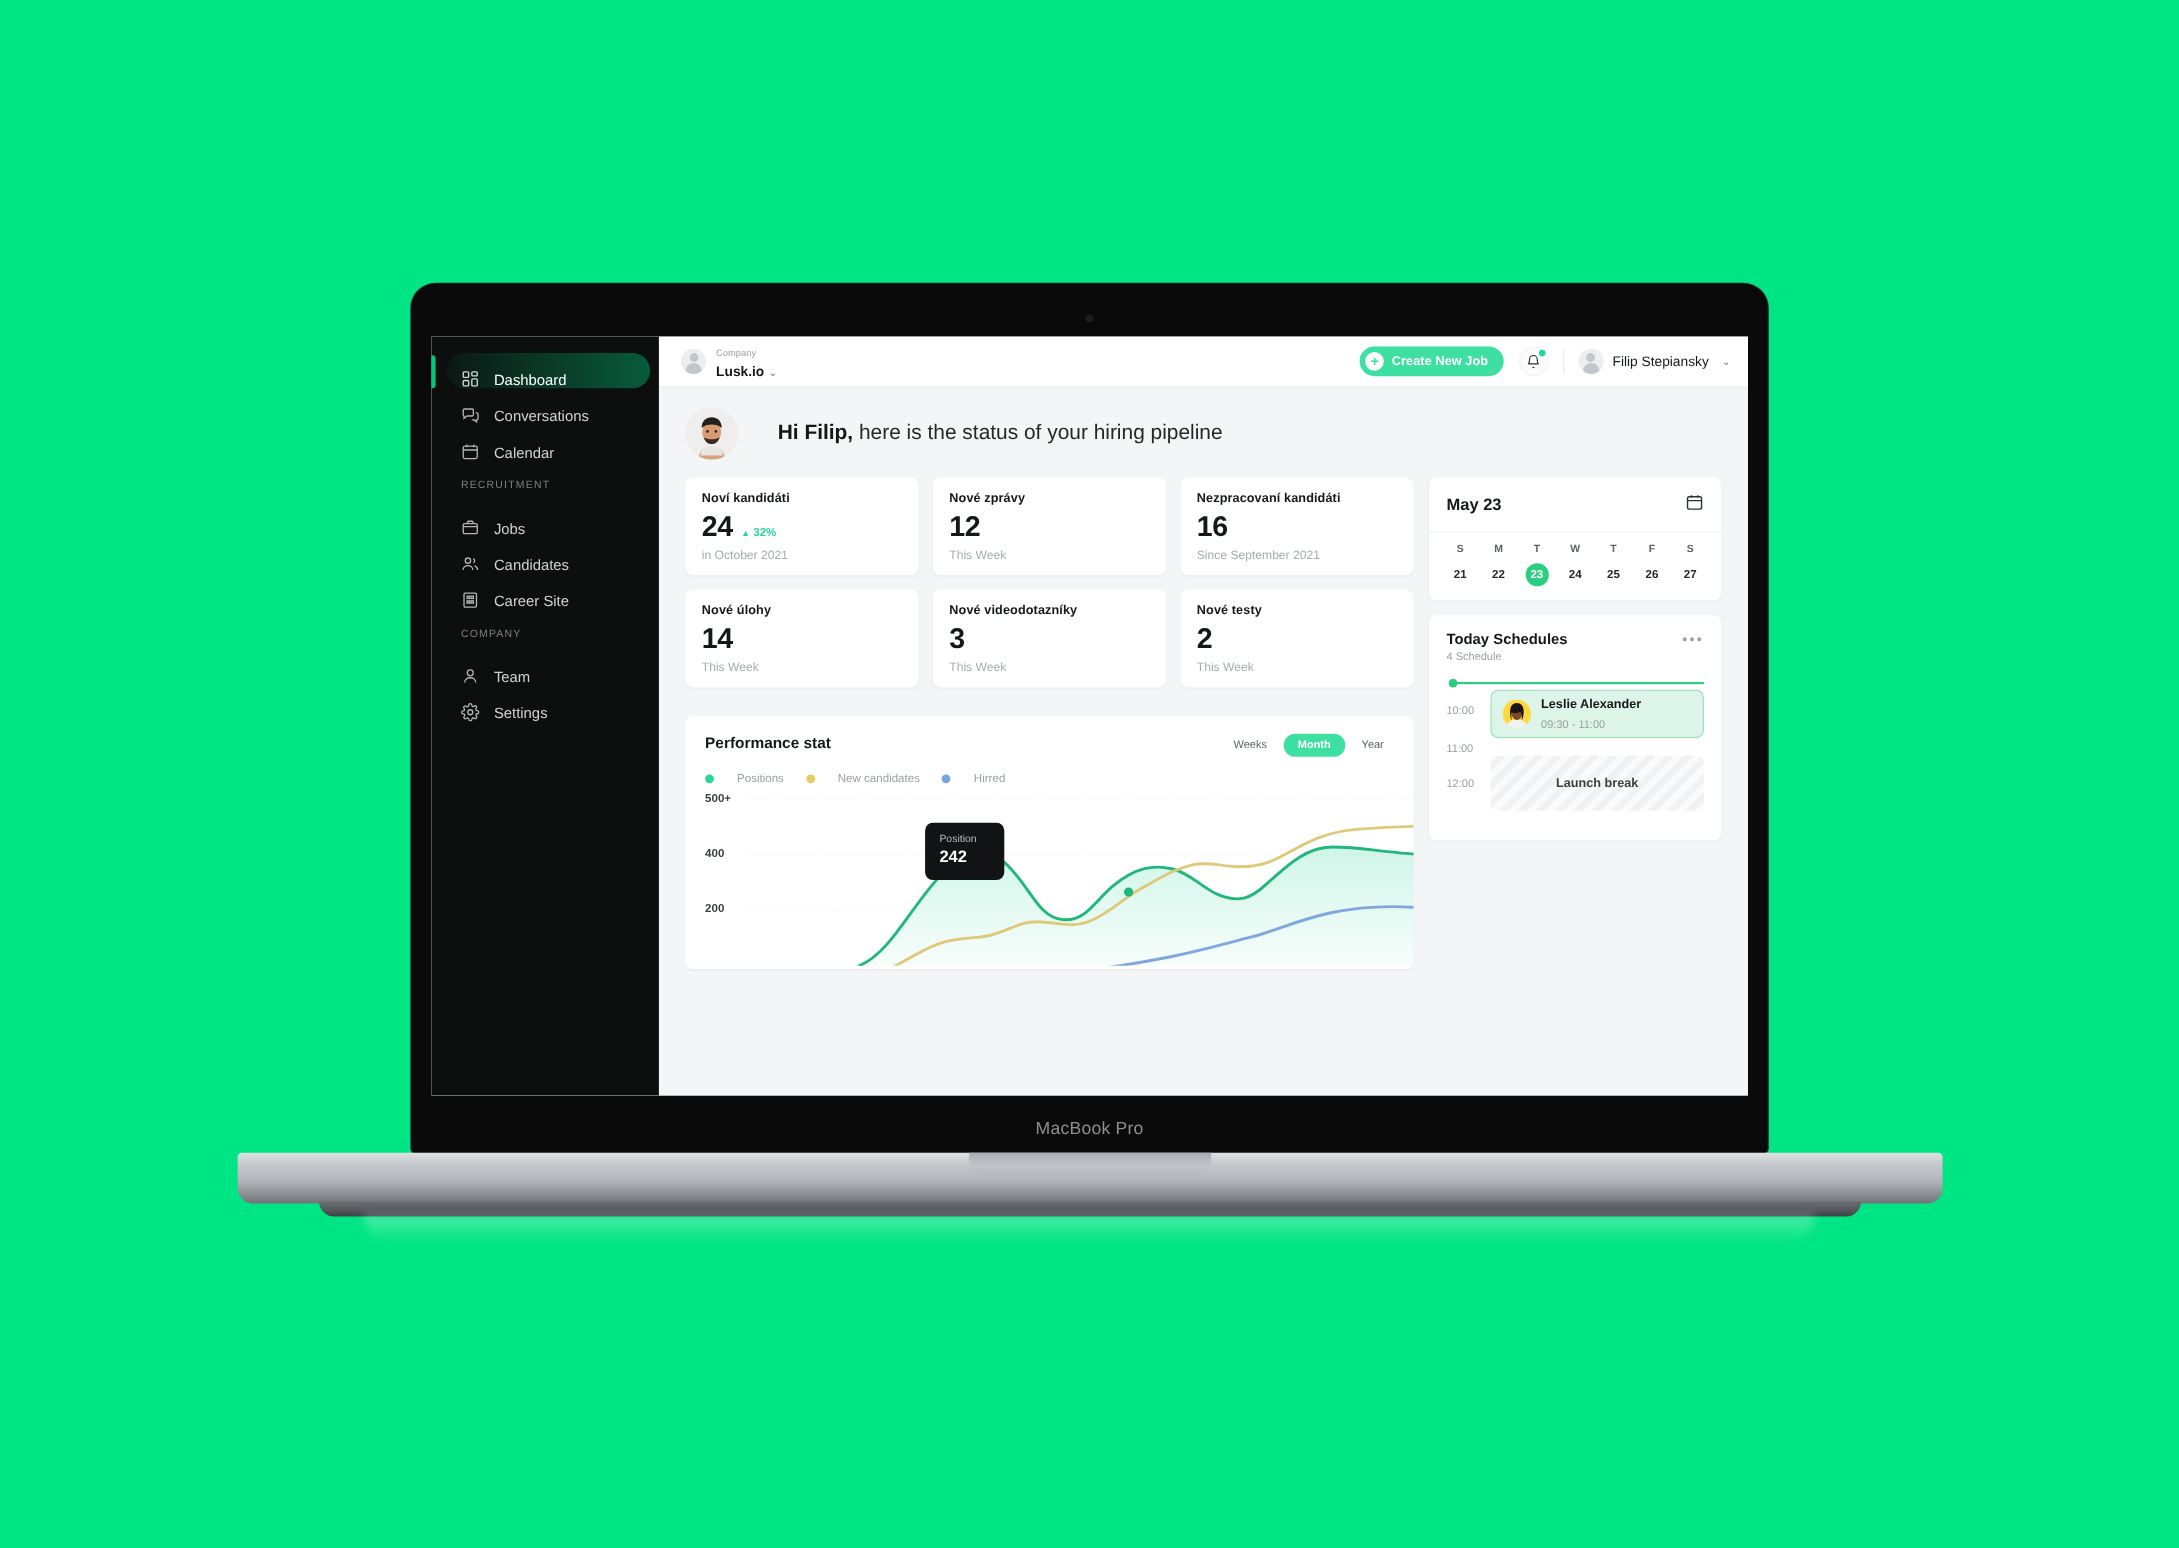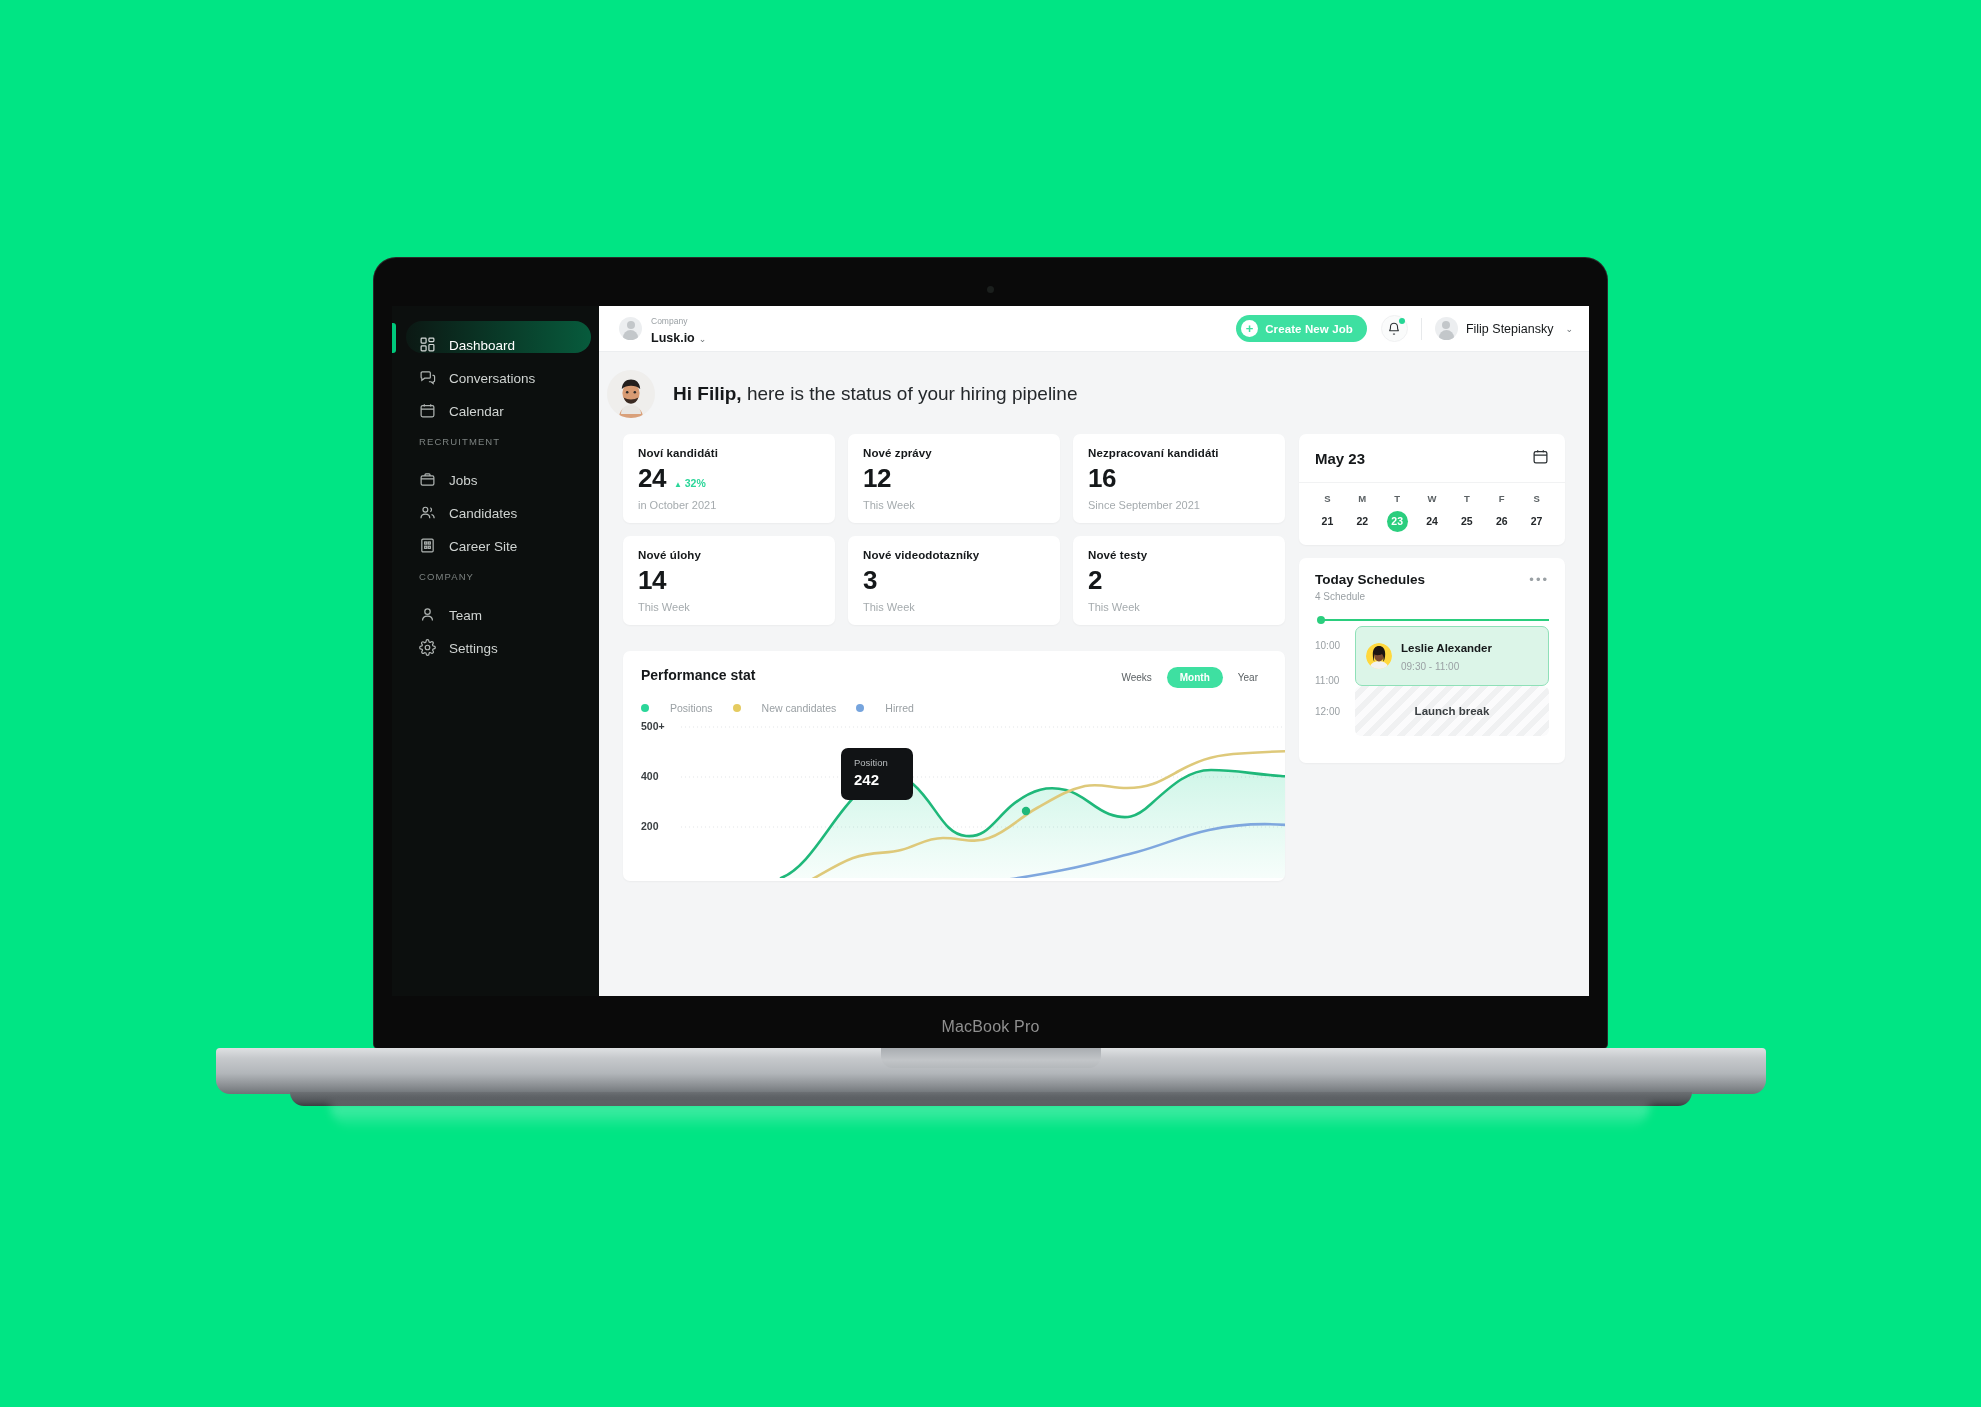--- a/index.html
+++ b/index.html
@@ -169,21 +169,21 @@
     width: 6px; height: 6px; border-radius: 50%; background: #25D695;
   }
   #topbar-divider { width:1px; height:22px; background:#e7e9eb; margin: 0 13px 0 13px; }
   #user-block { display:flex; align-items:center; gap:8px; cursor:pointer; }
   #user-name { font-size: 12.5px; color: #15181a; }
 
   
   #content { flex: 1; overflow: hidden; padding: 0 0 0 0; }
 
   
-  #greeting-row { display:flex; align-items:center; gap:18px; padding: 18px 24px 16px 8px; }
+  #greeting-row { display:flex; align-items:center; gap:36px; padding: 18px 24px 16px 24px; }
   #greeting-avatar {
     width: 48px; height: 48px; border-radius: 50%;
     background: #efefef; overflow:hidden; flex:none; position:relative;
   }
   #greeting-text { font-size: 19px; color: #24282b; font-weight: 400; }
   #greeting-text b { font-weight: 700; color: #15181a; }
 
   
   #grid { display:flex; gap: 14px; padding: 0 24px; }
   #cards-col { flex: 1; min-width:0; display:flex; flex-direction:column; gap:13px; }
@@ -604,21 +604,21 @@
                       <span class="knob"></span>
                       <span class="bar"></span>
                     </div>
 
                     <div class="sched-row">
                       <div class="sched-times">
                         <div class="sched-time" style="margin-top:14px">10:00</div>
                         <div class="sched-time" style="margin-top:24px">11:00</div>
                       </div>
                       <div class="sched-body">
-                        <div class="sched-item active" style="height:60px">
+                        <div class="sched-item active" style="height:44px">
                           <span class="sched-avatar">
                             <svg viewBox="0 0 26 26" width="26" height="26">
                               <circle cx="13" cy="13" r="13" fill="#FFD83D"></circle>
                               <path d="M3.5 26c0-5.2 4.3-7.8 9.5-7.8s9.5 2.6 9.5 7.8z" fill="#f2f2f0"></path>
                               <ellipse cx="13" cy="12.5" rx="4.8" ry="6" fill="#7a4a30"></ellipse>
                               <path d="M6.8 11C6.8 5.4 9.6 3 13 3s6.2 2.4 6.2 8c0 4-1 7-2 7.6.6-3 .4-6-1.2-7.6-2 1.4-5.4 1.6-7.6.4-.6 2-.6 5 0 7.2-1-.6-1.6-3.6-1.6-7.6z" fill="#1d1512"></path>
                             </svg>
                           </span>
                           <span>
                             <span class="sched-name">Leslie Alexander</span><br>

